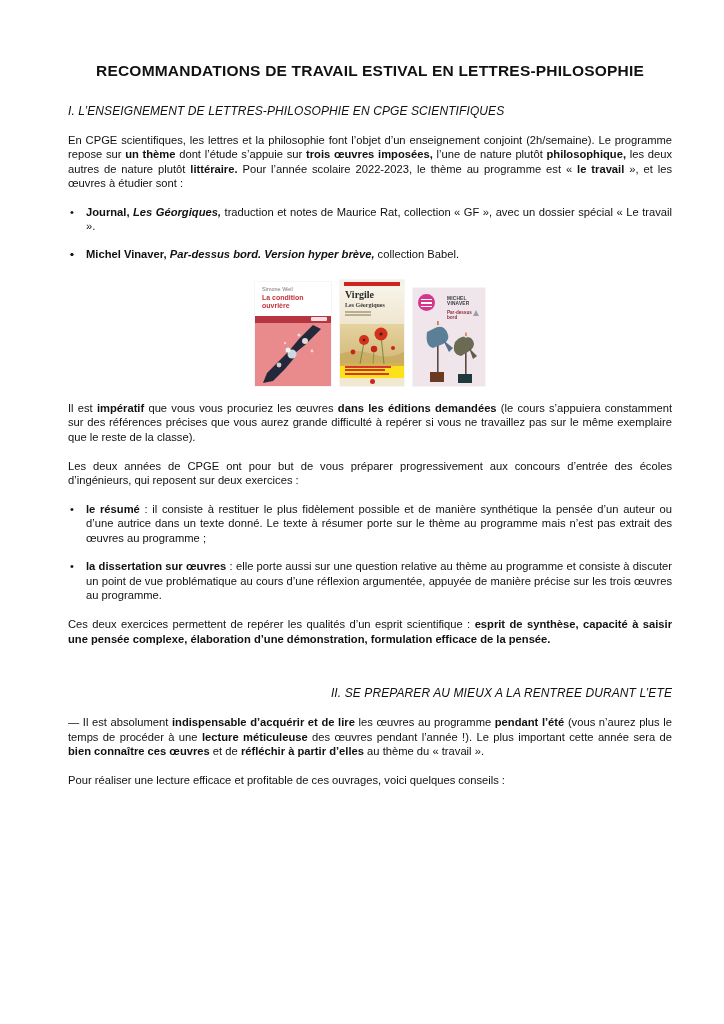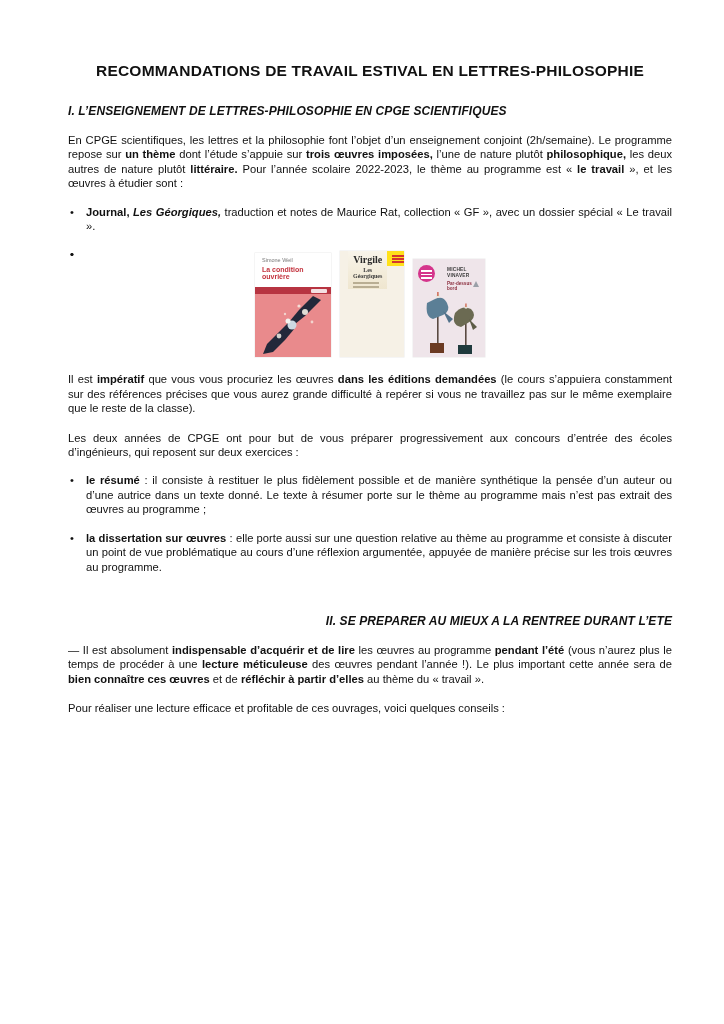--- a/index.html
+++ b/index.html
@@ -26,21 +26,21 @@
   }
   .doc-subtitle{
     margin:3px 0 0 0;
     font-size:10.5px;
     font-weight:bold;
     text-align:center;
   }
   .section-heading{
     margin:24px 0 0 0;
     font-size:12px;
-    font-weight:bold;
+    font-weight:normal;
     font-style:italic;
     letter-spacing:.1px;
   }
   .para{
     margin:15px 0 0 0;
     font-size:11.2px;
     line-height:14.4px;
     text-align:justify;
   }
   .works{
@@ -77,21 +77,21 @@
   
   .cover-weil{width:76px;height:104px;background:#fff;display:flex;flex-direction:column;}
   .c1-top{height:34px;padding:4px 0 0 7px;box-sizing:border-box;background:#fff;}
   .c1-author{font-size:5.5px;color:#777;line-height:6.5px;}
   .c1-title{font-size:7px;font-weight:bold;color:#c3323d;line-height:7.5px;margin-top:2px;width:44px;}
   .c1-band{height:7px;background:#b73441;position:relative;}
   .c1-folio{position:absolute;right:4px;top:1.5px;width:16px;height:4px;background:rgba(255,255,255,.85);border-radius:1px;}
   .c1-art{flex:1;position:relative;background:#e98a8c;}
   .c1-art svg{position:absolute;inset:0;}
   
-  .cover-virgile{width:64px;height:106px;background:#f6f1e6;display:flex;flex-direction:row;text-align:center;}
+  .cover-virgile{width:64px;height:106px;background:#f6f1e6;display:flex;flex-direction:column;}
   .c2-bar{height:4px;background:#cc2420;margin:2px 4px 0 4px;}
   .c2-head{background:linear-gradient(#f8f4ea,#efe6cf);padding:4px 5px 0 5px;height:38px;box-sizing:border-box;}
   .c2-author{font-family:"Liberation Serif","DejaVu Serif",serif;font-size:10px;font-weight:bold;color:#2a2a2a;line-height:10px;}
   .c2-title{font-family:"Liberation Serif","DejaVu Serif",serif;font-size:6px;font-weight:bold;color:#3a3a3a;margin-top:2px;}
   .c2-meta{margin-top:3px;}
   .c2-meta i{display:block;height:2px;background:#b9ae93;margin-top:1.5px;width:26px;}
   .c2-field{flex:1;position:relative;background:linear-gradient(#e4d3a0,#d3b878);}
   .c2-field svg{position:absolute;inset:0;}
   .c2-banner{height:15px;background:#ffe11a;padding:2px 5px;box-sizing:border-box;}
   .c2-banner i{display:block;height:2px;background:#d3372c;margin-top:1.3px;}
@@ -127,20 +127,21 @@
     </li>
     <li class="work-item">
       <span class="bullet-marker">•</span>
     </li>
   </ul>
 
 
   <ul class="works">
     <li class="work-item">
       <span class="bullet-marker">•</span>
+      <span><span style="font-weight: bold;">Michel Vinaver, </span><span style="font-weight: bold; font-style: italic;">Par-dessus bord. Version hyper brève,</span><span> collection Babel.</span></span>
     </li>
   </ul>
 
   <div class="covers-row">
 
     <div class="cover cover-weil">
       <div class="c1-top">
         <div class="c1-author">Simone Weil</div>
         <div class="c1-title">La condition ouvrière</div>
       </div>
@@ -232,20 +233,21 @@
     <li class="work-item">
       <span class="bullet-marker">•</span>
       <span><span style="font-weight: bold;">le résumé</span><span> : il consiste à restituer le plus fidèlement possible et de manière synthétique la pensée d’un auteur ou d’une autrice dans un texte donné. Le texte à résumer porte sur le thème au programme mais n’est pas extrait des œuvres au programme ;</span></span>
     </li>
     <li class="work-item">
       <span class="bullet-marker">•</span>
       <span><span style="font-weight: bold;">la dissertation sur œuvres</span><span> : elle porte aussi sur une question relative au thème au programme et consiste à discuter un point de vue problématique au cours d’une réflexion argumentée, appuyée de manière précise sur les trois œuvres au programme.</span></span>
     </li>
   </ul>
 
+  <p class="para"><span>Ces deux exercices permettent de repérer les qualités d’un esprit scientifique : </span><span style="font-weight: bold;">esprit de synthèse, capacité à saisir une pensée complexe, élaboration d’une démonstration, formulation efficace de la pensée.</span></p>
 
   <h2 class="section-heading" style="margin-top:40px;text-align:right;">II. SE PREPARER AU MIEUX A LA RENTREE DURANT L’ETE</h2>
 
   <p class="para"><span>— Il est absolument </span><span style="font-weight: bold;">indispensable d’acquérir et de lire</span><span> les œuvres au programme </span><span style="font-weight: bold;">pendant l’été</span><span> (vous n’aurez plus le temps de procéder à une </span><span style="font-weight: bold;">lecture méticuleuse</span><span> des œuvres pendant l’année !). Le plus important cette année sera de </span><span style="font-weight: bold;">bien connaître ces œuvres</span><span> et de </span><span style="font-weight: bold;">réfléchir à partir d’elles</span><span> au thème du « travail ».</span></p>
 
   <p class="para"><span>Pour réaliser une lecture efficace et profitable de ces ouvrages, voici quelques conseils :</span></p>
 
 </div>
 
 </body></html>

